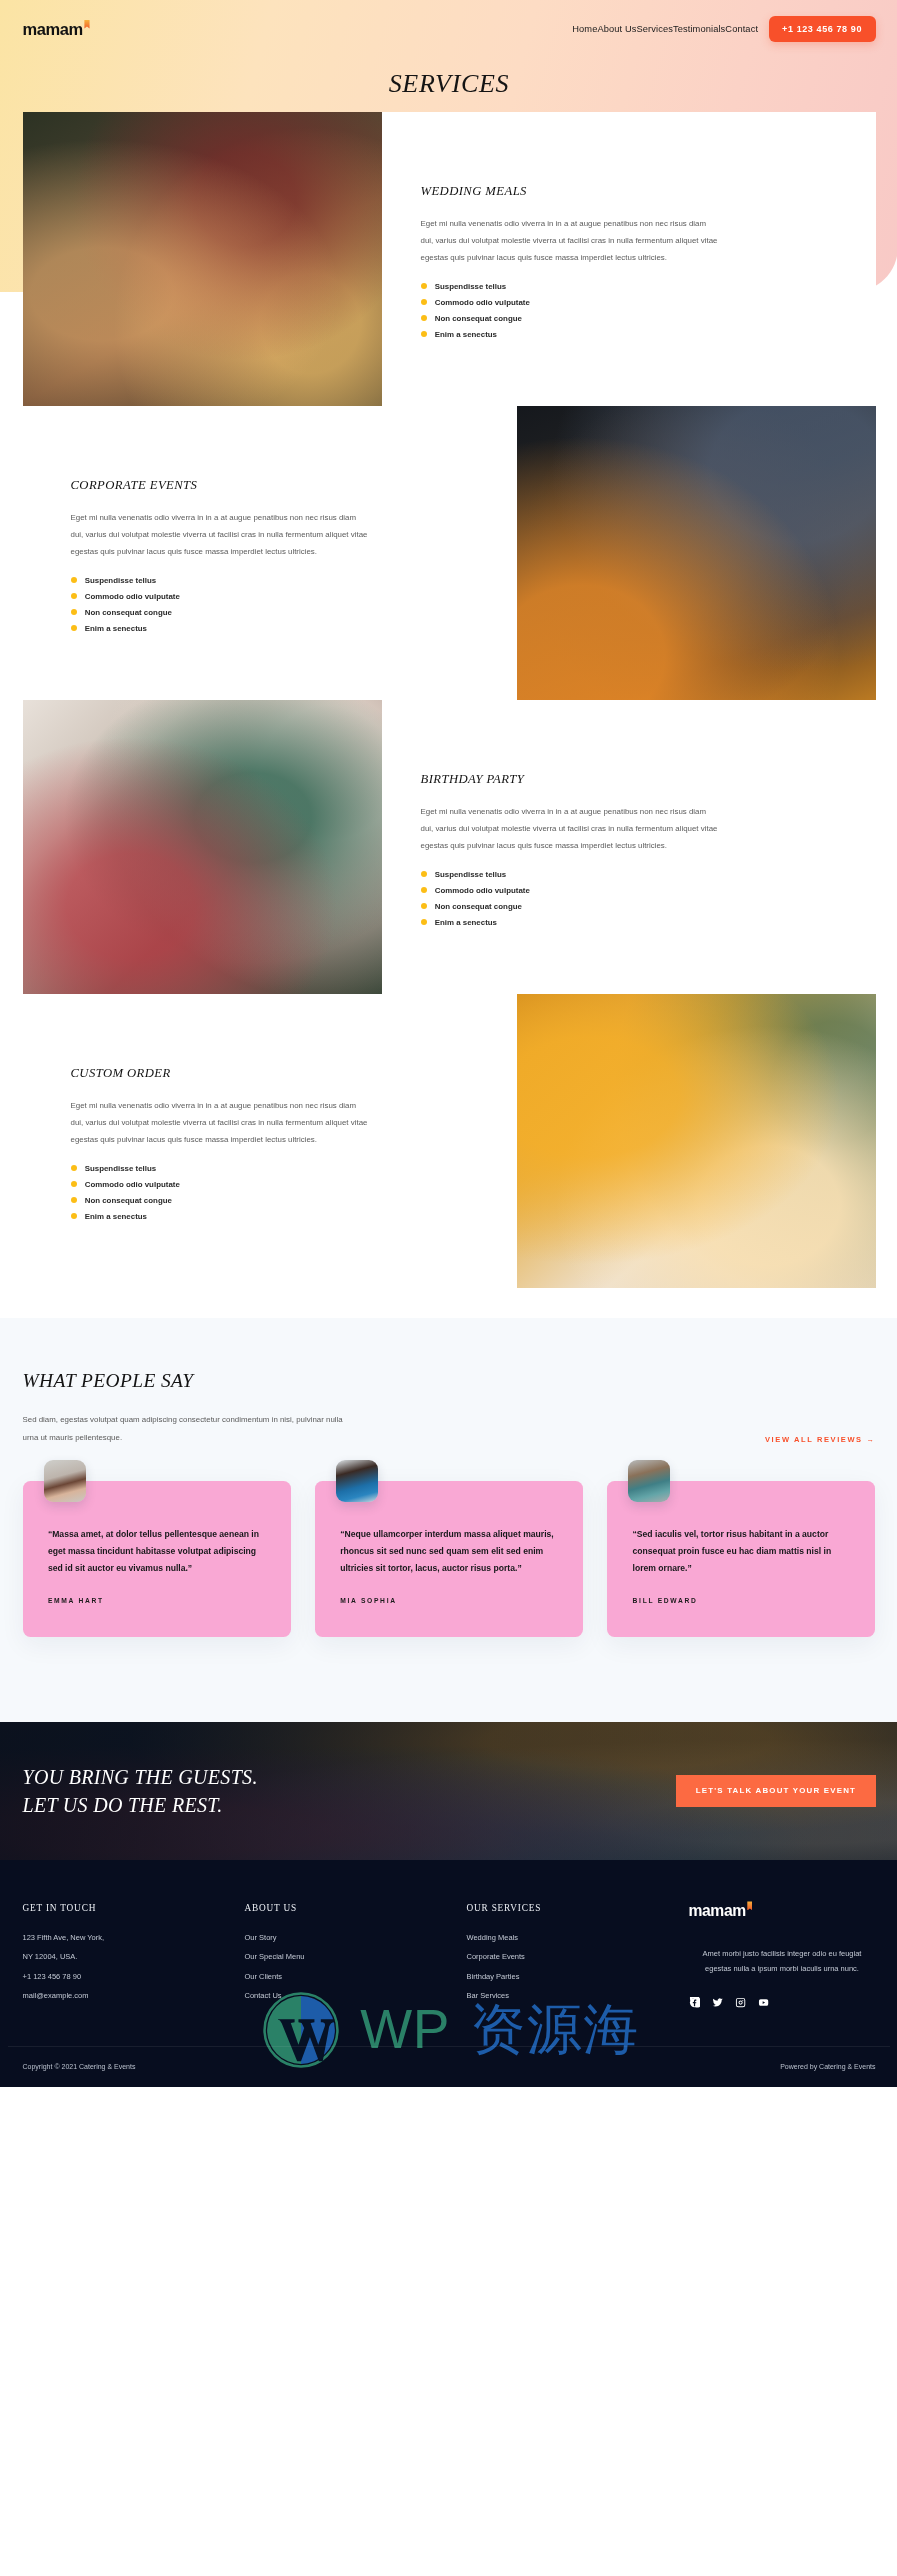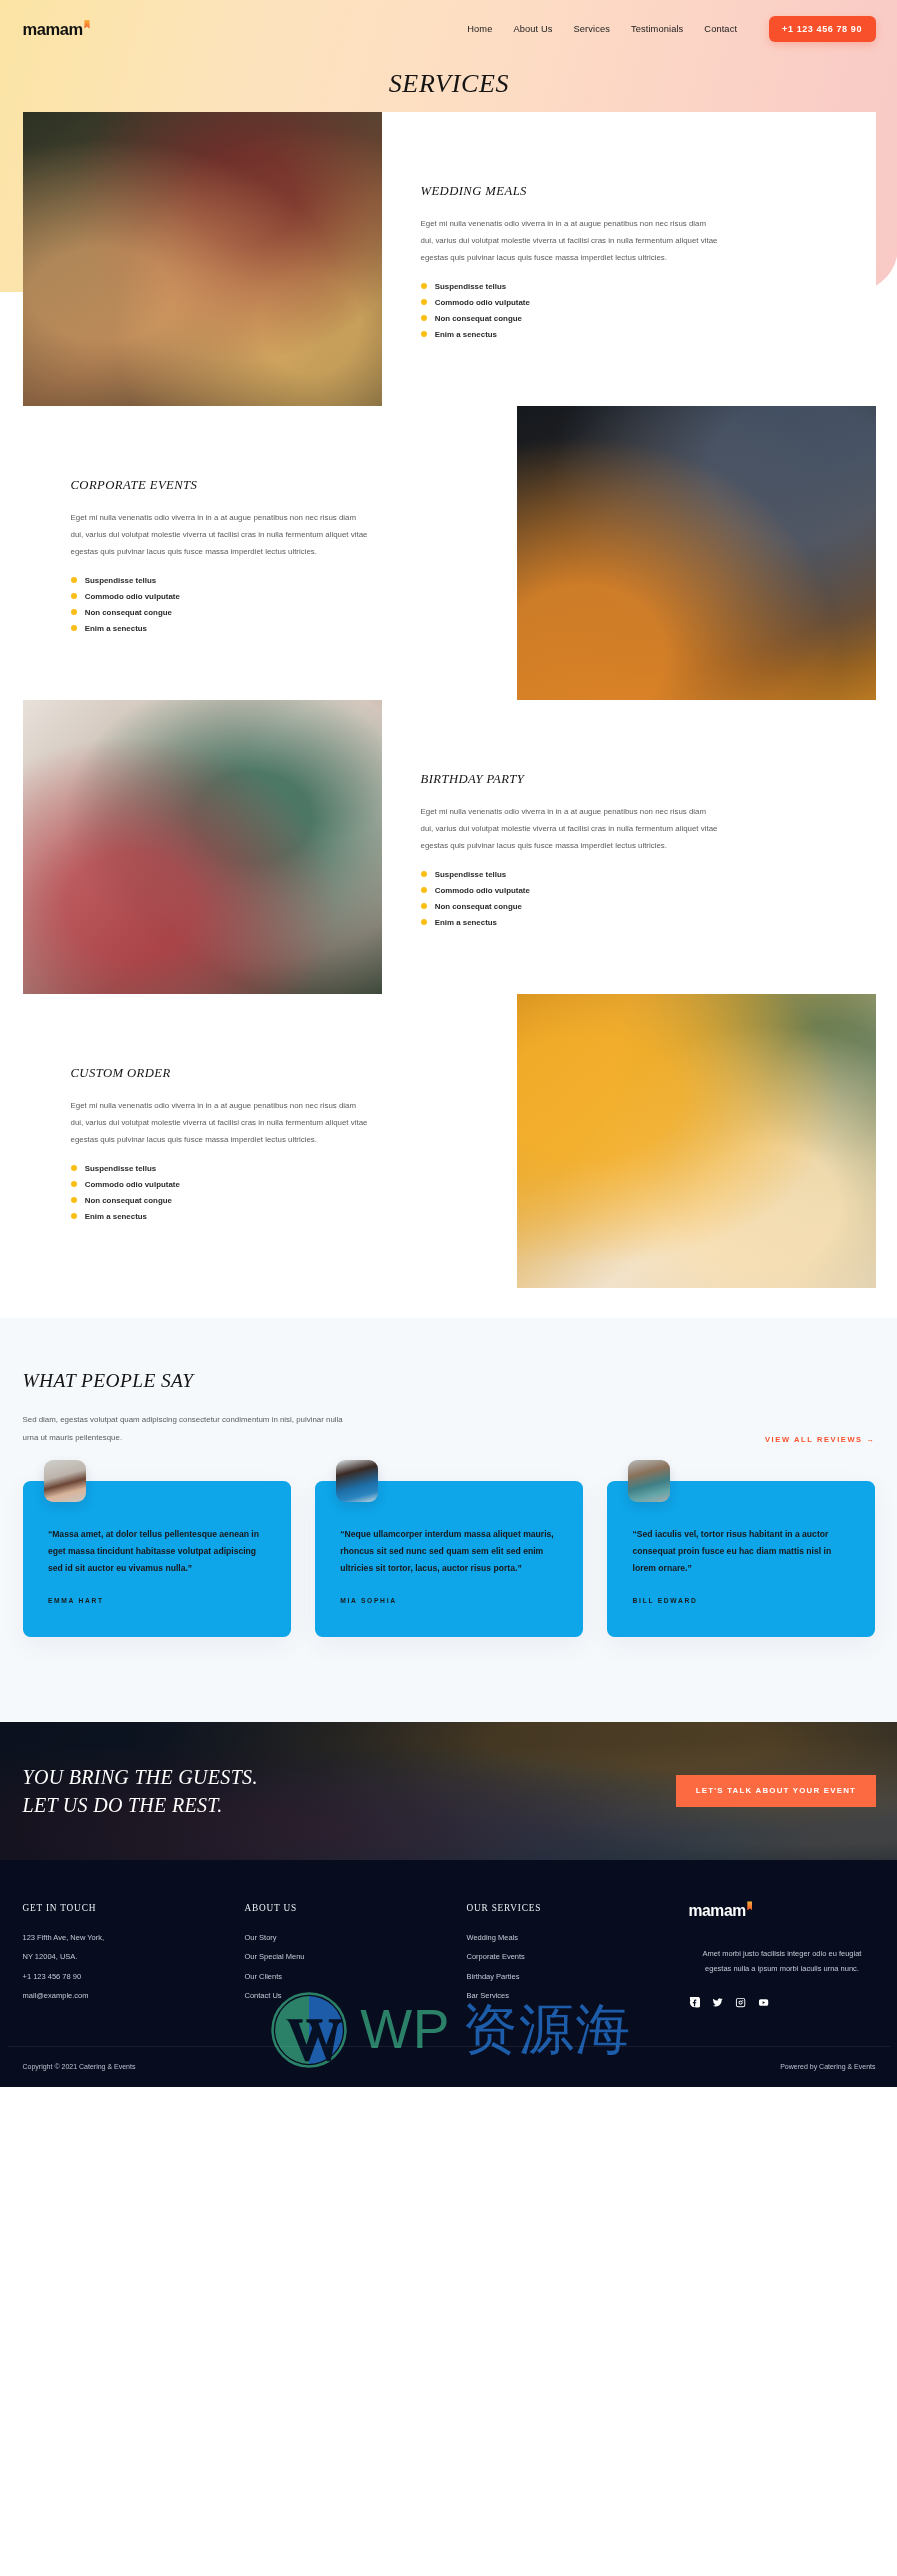--- a/index.html
+++ b/index.html
@@ -30,21 +30,21 @@
   .logo { display:flex; align-items:flex-start; }
   .logo-text {
     font-size:16.5px; font-weight:700; letter-spacing:-0.4px;
     color:#121212; line-height:1;
   }
   .logo-mark {
     width:5.2px;height:9px;margin-left:1.5px;margin-top:-1.5px;
     background:linear-gradient(180deg,#f8b23c 0%,#f05a28 100%);
     clip-path:polygon(0 0,100% 0,100% 100%,50% 78%,0 100%);
   }
-  .nav { display:flex; align-items:center; gap:21px; }
+  .nav { display:flex; align-items:center; }
   .nav a {
     font-size:9.3px; color:#1b1b1b; text-decoration:none;
     letter-spacing:0.1px;
   }
   .phone-btn {
     background:#f8502a; color:#fff; border:none; cursor:pointer;
     font-size:9px; font-weight:700; letter-spacing:0.6px;
     padding:8.2px 13.5px; border-radius:6px; margin-left:10.5px;
     box-shadow:0 3px 9px rgba(248,80,42,.25);
   }
@@ -120,21 +120,21 @@
   .testi-head-row { display:flex; align-items:flex-end; justify-content:space-between; }
   .testi-sub {
     margin-top:19.4px; font-size:7.9px; line-height:2.25; color:#5b5b5b; width:322px;
   }
   .view-all {
     font-size:7.5px; font-weight:700; letter-spacing:1.6px;
     color:#f8502a; text-decoration:none; white-space:nowrap; padding-bottom:3px;
   }
   .testi-cards { display:flex; gap:24px; margin-top:34px; }
   .testi-card {
-    position:relative; flex:1; background:#0ea5e9; border-radius:7.5px;
+    position:relative; flex:1; background:#f9a8d4; border-radius:7.5px;
     padding:45px 25.4px 33px; box-shadow:0 7.5px 25.4px rgba(25,40,70,.06);
   }
   .avatar {
     position:absolute; top:-21px; left:21px;
     width:42px;height:42px;border-radius:9px;
     background-size:cover;background-position:center top;
     box-shadow:0 4.5px 10.5px rgba(25,40,70,.14);
   }
   .av1{background:linear-gradient(165deg,#cfcfcb 0%,#bdb4ac 38%,#6b4636 56%,#d8b49b 74%,#c9c7c2 100%);}
   .av2{background:linear-gradient(165deg,#b9bcbd 0%,#8a7159 32%,#3f7f86 58%,#63a5a8 78%,#a9adae 100%);}
@@ -207,21 +207,21 @@
   }
   .fb-inner {
     width:853px; margin:0 auto; height:40px;
     display:flex; align-items:center; justify-content:space-between;
   }
   .fb-text { font-size:7px; color:#b9c0cc; }
 
   
   .watermark {
     position:absolute; left:4px; right:0; bottom:18px; z-index:2;
-    display:flex; align-items:center; justify-content:center; gap:12px;
+    display:flex; align-items:center; justify-content:center; gap:20px;
     opacity:.92; pointer-events:none;margin-top:16px;
   }
   .wm-logo { width:78px;height:78px; }
   .wm-wp { font-size:55px; font-weight:400; color:#2e8b6e; letter-spacing:0.7px; line-height:1; }
   .wm-cn { font-size:55px; font-weight:400; color:#1f63b5; letter-spacing:1.5px; line-height:1; }
 </style>
 </head>
 <body>
 
 <header class="hero">

